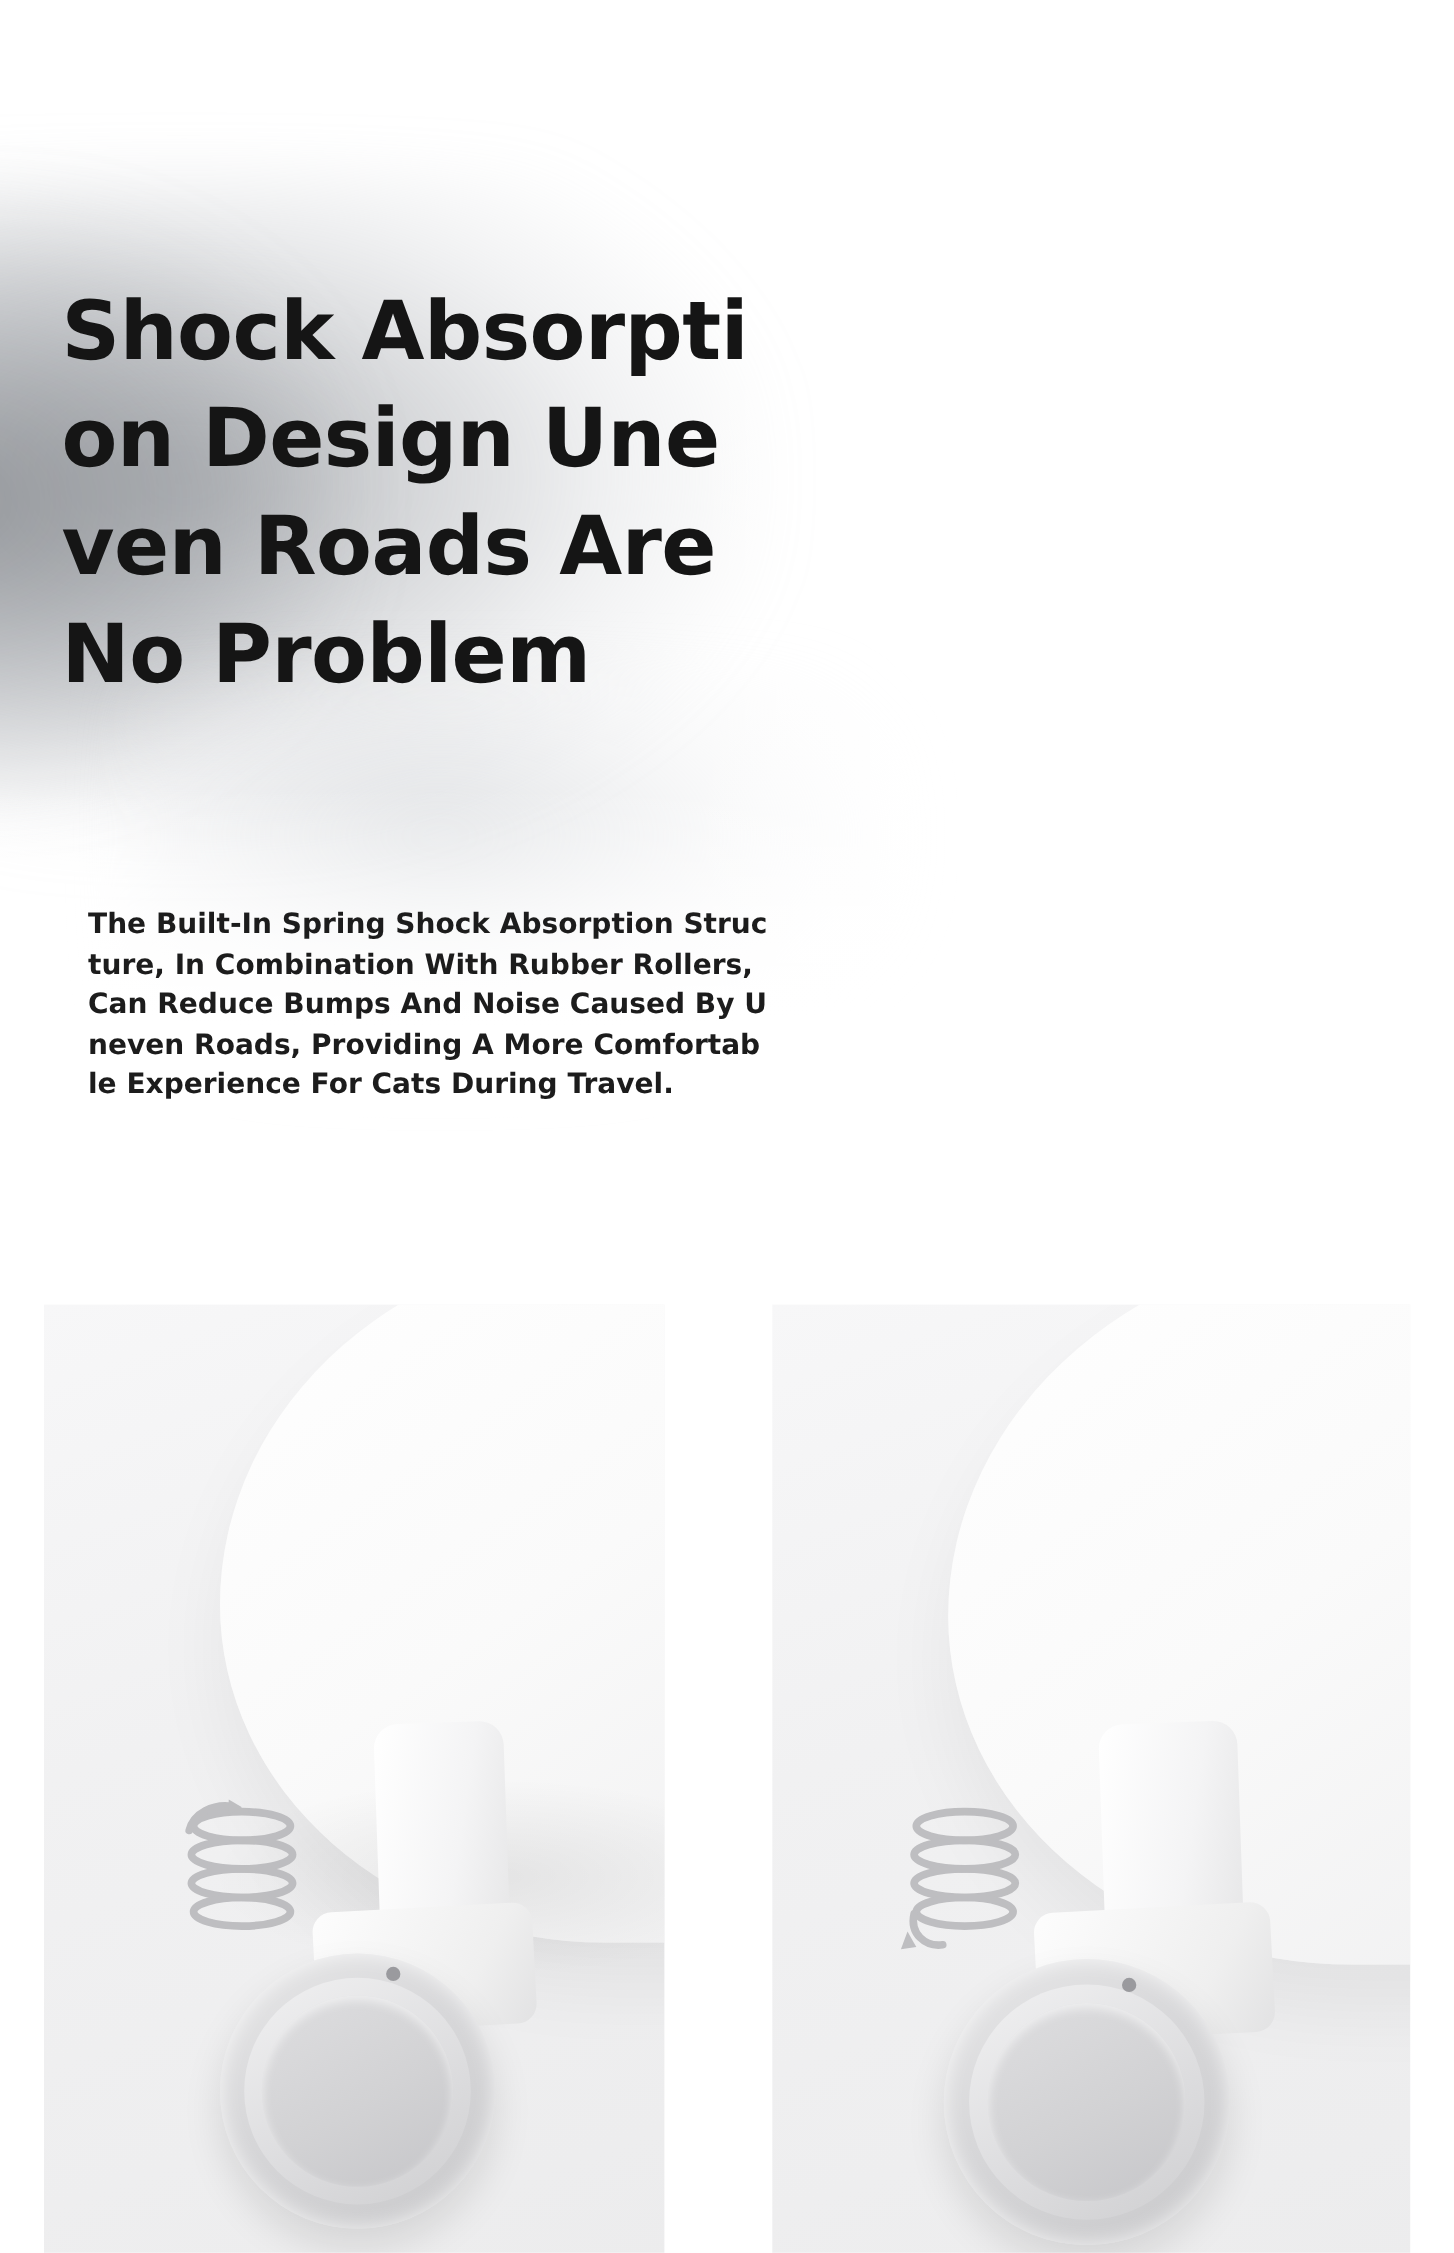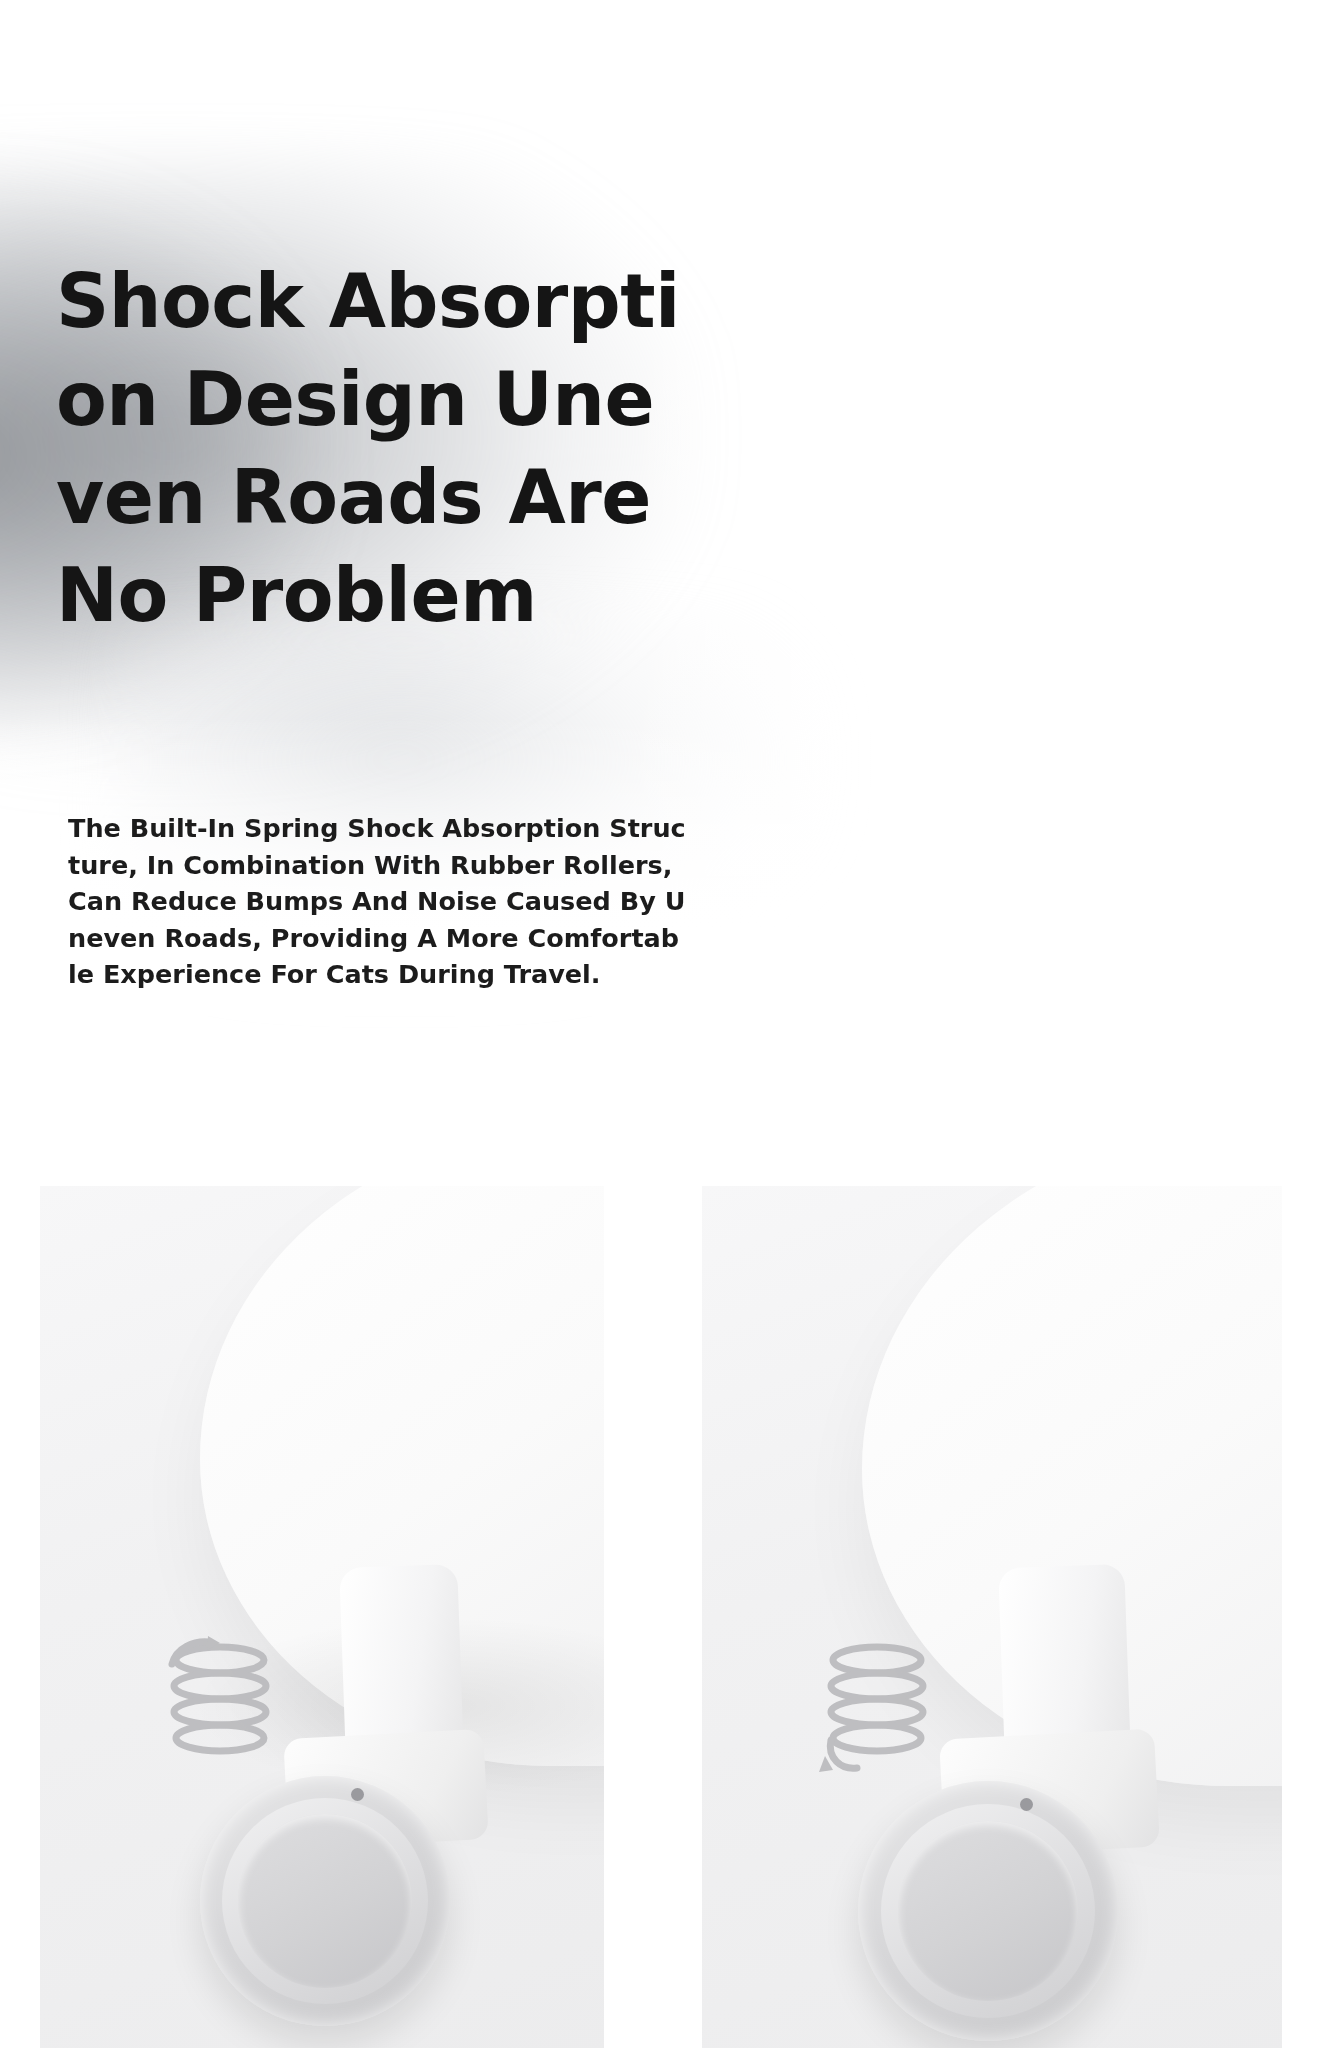--- a/index.html
+++ b/index.html
@@ -95,21 +95,21 @@
     letter-spacing: -0.5px;
     color: #151515;
     white-space: pre-line;
   }
 
   .subcopy {
     position: absolute;
     left: 68px;
     top: 794px;
     width: 690px;
-    margin: 0;
+    margin: 12px;
     font-family: "DejaVu Sans", sans-serif;
     font-weight: 700;
     font-size: 25.5px;
     line-height: 36.5px;
     color: #1c1c1c;
     white-space: pre-line;
   }
 
   
   .photo-strip {

